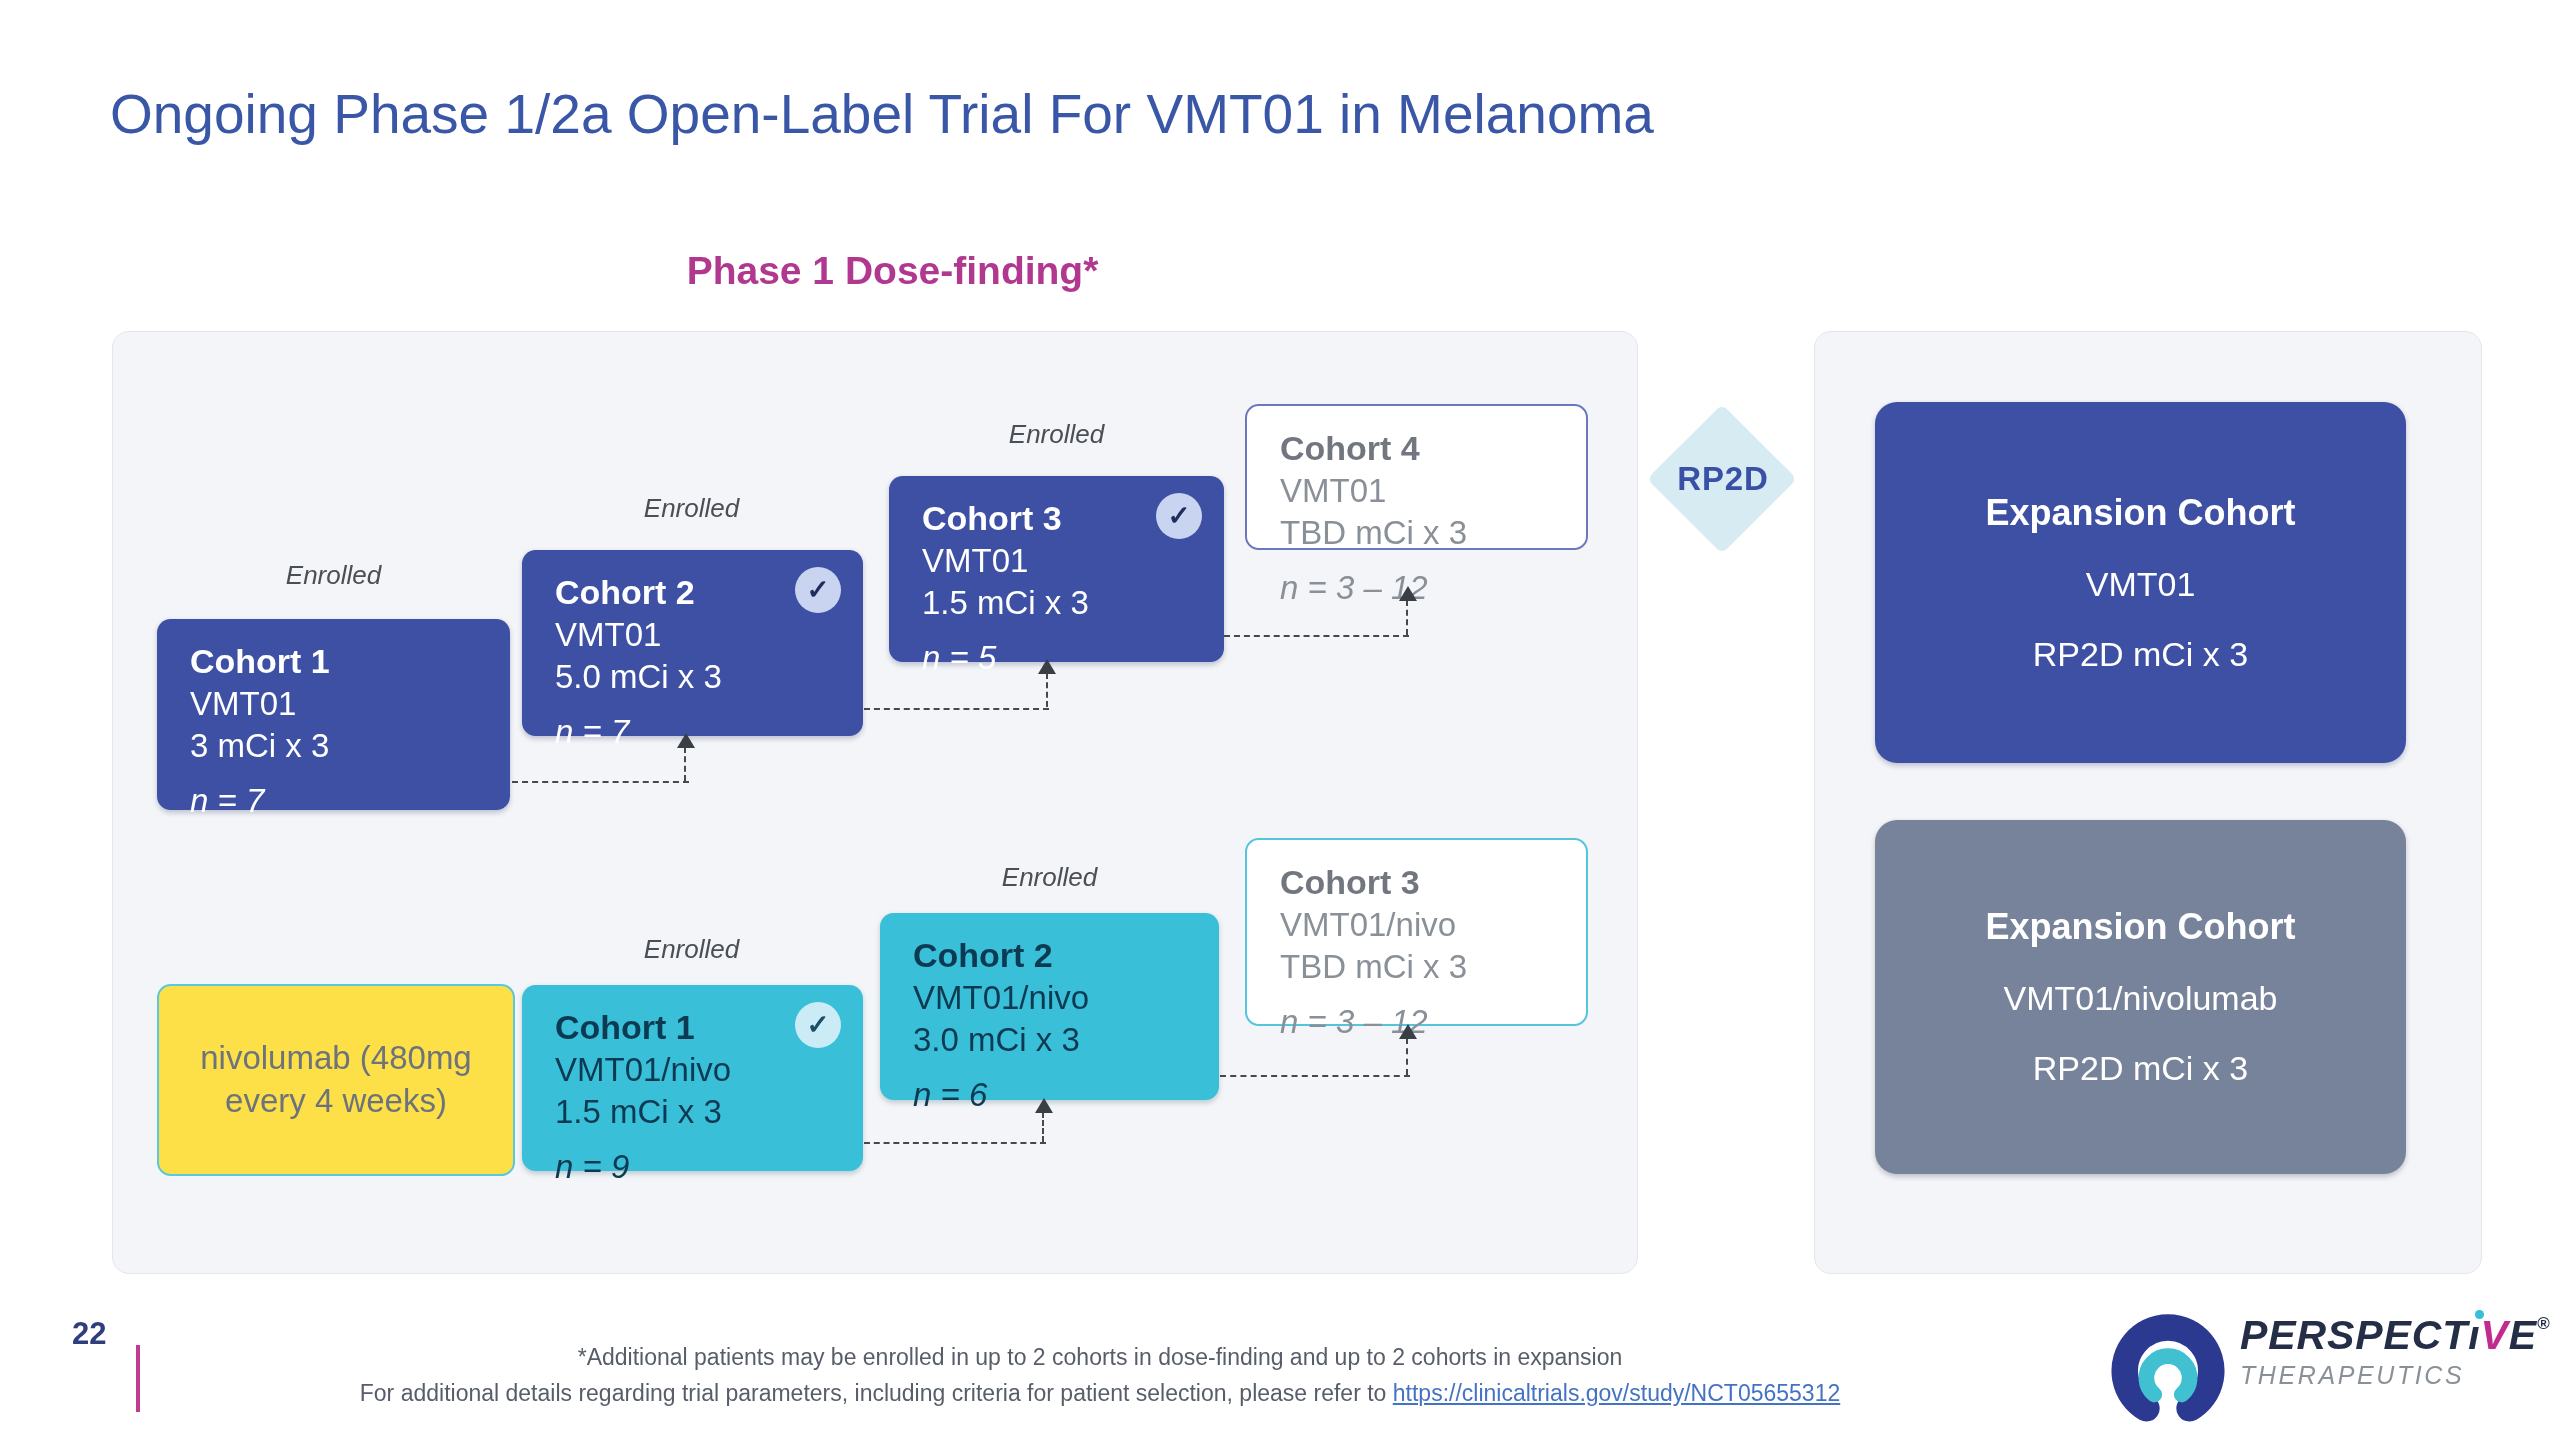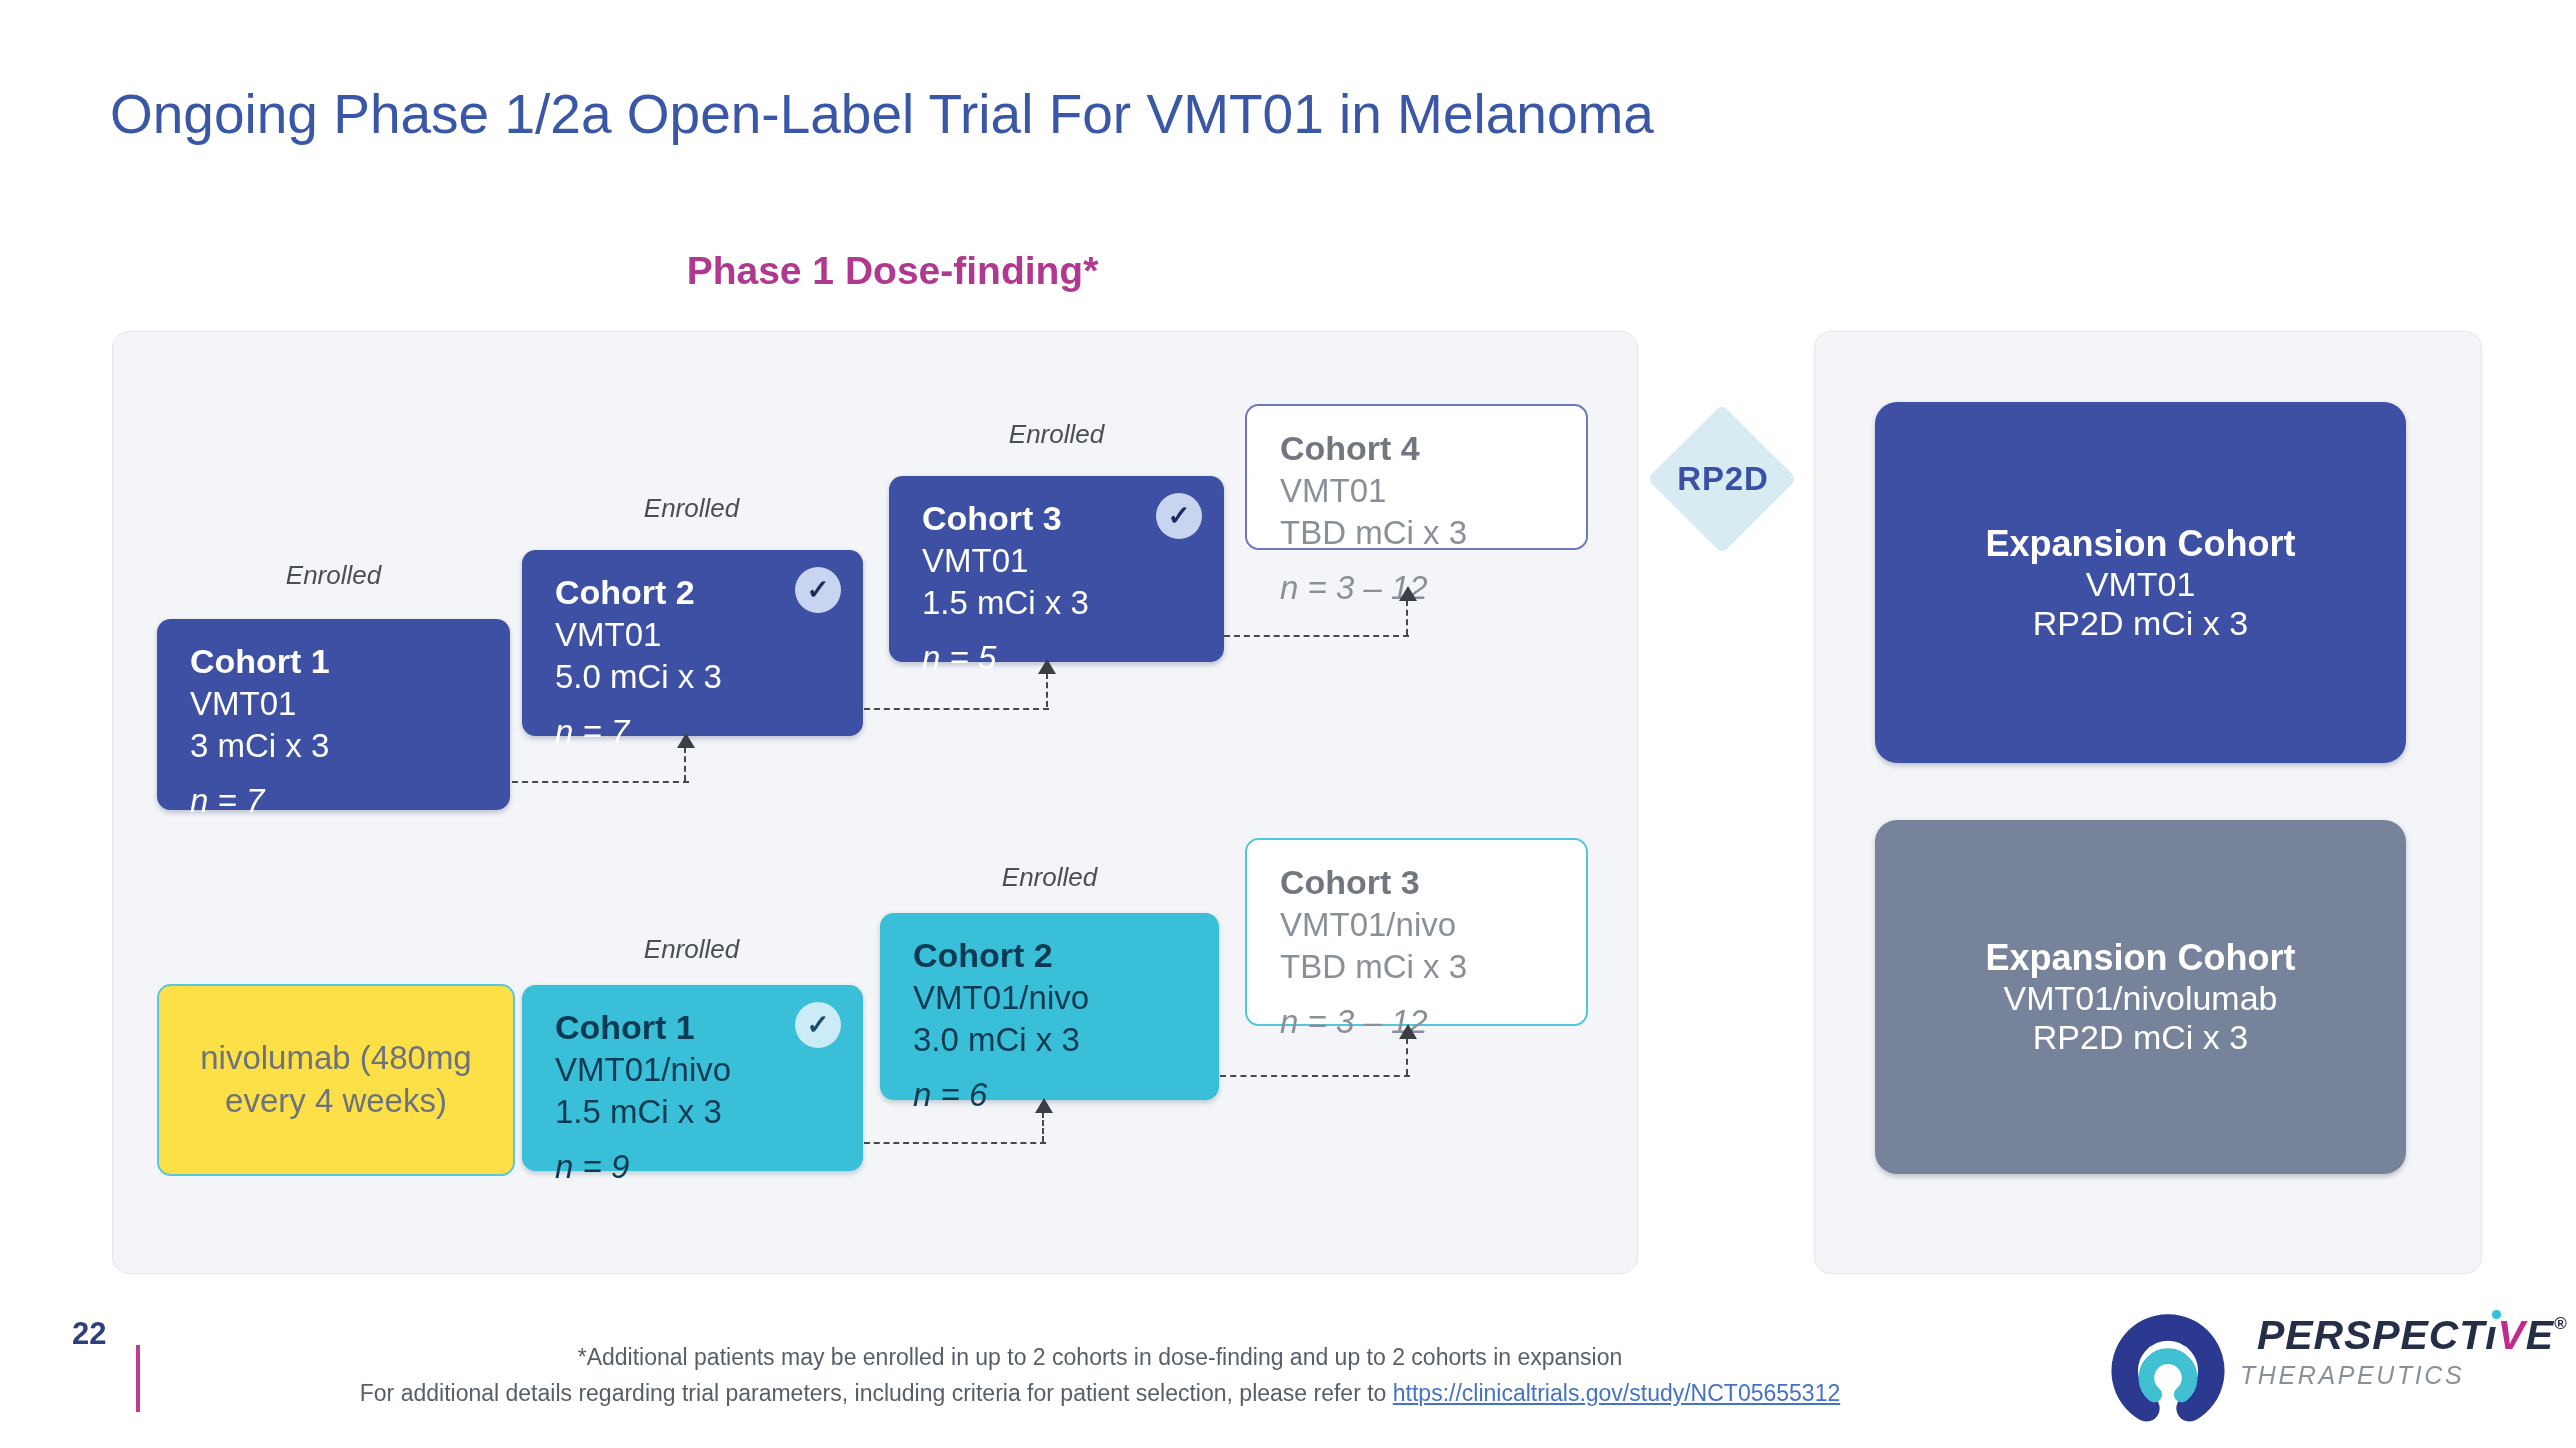--- a/index.html
+++ b/index.html
@@ -46,35 +46,35 @@
   .arrow-head{position:absolute;width:0;height:0;border-left:9.4px solid transparent;
               border-right:9.4px solid transparent;border-bottom:15.5px solid #3a3e45;}
 
   .rp2d-diamond{position:absolute;left:1669px;top:426px;width:106px;height:106px;
                 background:#D7EBF3;transform:rotate(45deg);border-radius:6.9px;}
   .rp2d-label{position:absolute;left:1649px;top:460px;width:148px;text-align:center;
               font-size:33px;font-weight:bold;color:#3A50A5;letter-spacing:0.9px;}
 
   .exp-box{position:absolute;left:1875px;width:531px;border-radius:22px;color:#fff;
            display:flex;flex-direction:column;align-items:center;justify-content:center;
-           text-align:center;font-size:34px;box-sizing:border-box;}
+           text-align:center;font-size:34px;gap:31px;box-sizing:border-box;}
   .exp-box .bt{font-weight:bold;font-size:36px;}
   .exp-blue{top:402px;height:361px;background:#3E50A4;box-shadow:0 2.6px 5.2px rgba(40,50,100,.25);}
   .exp-gray{top:820px;height:354px;background:#77839B;box-shadow:0 2.6px 5.2px rgba(70,80,100,.3);}
 
   .page-num{position:absolute;left:72px;top:1316px;font-size:31px;font-weight:bold;color:#2E3E7E;}
   .page-bar{position:absolute;left:136px;top:1345px;width:4.3px;height:67px;background:#C03A90;}
   .notes{position:absolute;left:177px;top:1340px;width:1846px;font-size:23px;color:#575E69;
          line-height:1.55;text-align:center;}
   .notes a{color:#4472C4;text-decoration:underline;}
 
   .logo{position:absolute;left:2109px;top:1305px;width:464px;height:129px;}
   .logo-mark{position:absolute;left:0;top:3.4px;}
   .logo-text{position:absolute;left:131px;top:6.9px;font-style:italic;}
-  .logo-word{font-size:41px;font-weight:bold;color:#252E47;letter-spacing:0.9px;white-space:nowrap;margin-left:17px;}
+  .logo-word{font-size:41px;font-weight:bold;color:#252E47;letter-spacing:0.9px;white-space:nowrap;}
   .logo-word .li{position:relative;color:#252E47;}
   .logo-word .li::after{content:"";position:absolute;left:55%;top:-1.7px;width:8.6px;height:8.6px;
                         border-radius:50%;background:#35BFD8;}
   .logo-word .lv{color:#C12A8E;}
   .logo-word .reg{font-size:17px;vertical-align:top;position:relative;top:1.7px;}
   .logo-tagline{font-size:25px;color:#8A9098;letter-spacing:2.6px;margin-top:1.7px;}
 </style>
 </head>
 <body>
 

